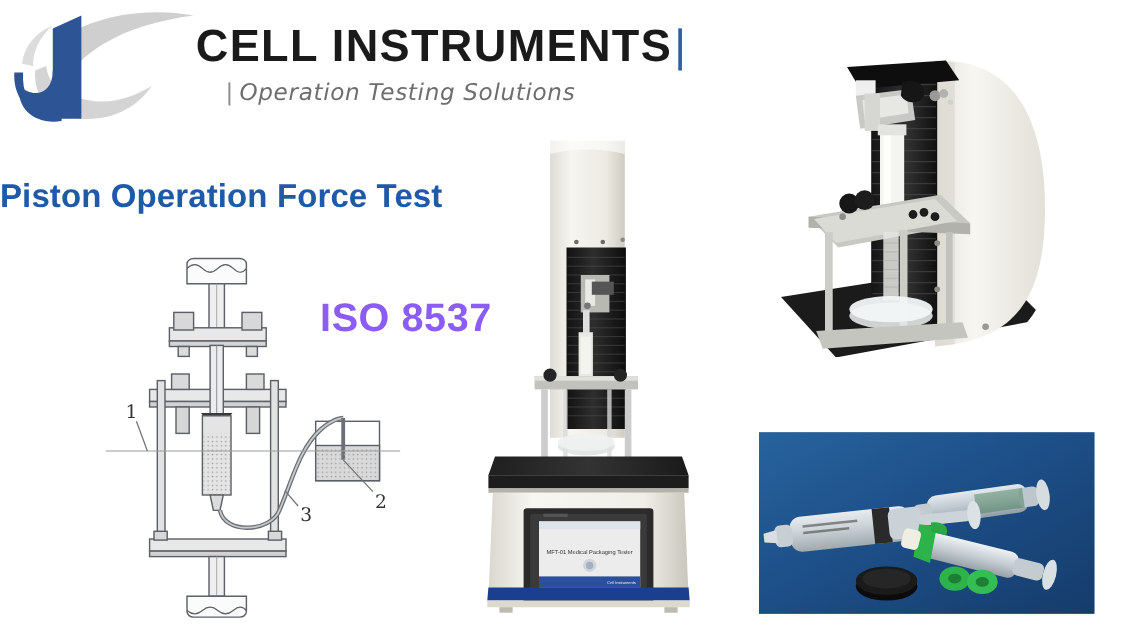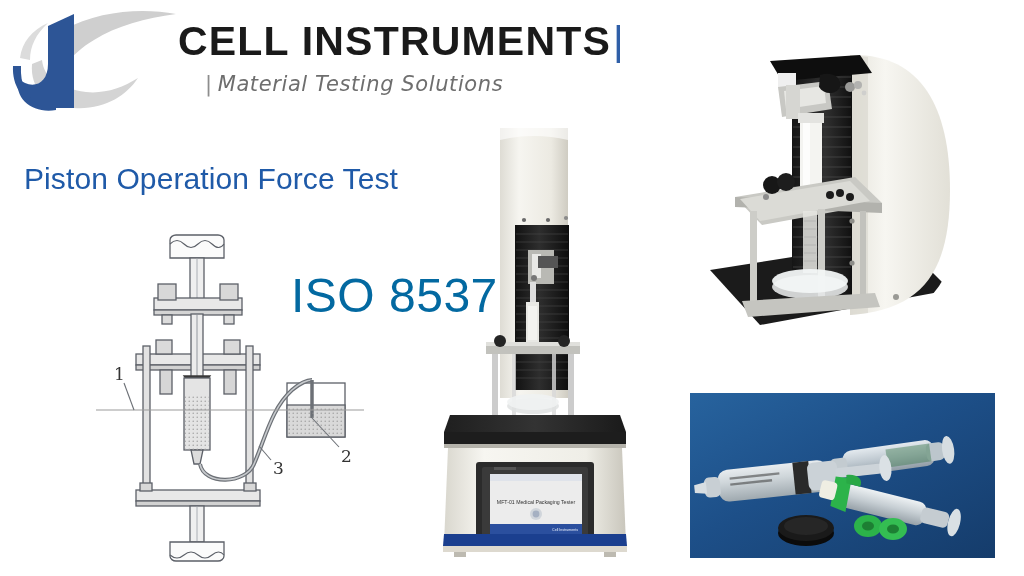--- a/index.html
+++ b/index.html
@@ -54,35 +54,35 @@
   }
   #brand-tagline .tag-bar {
     color: #8d8d8d;
     font-style: normal;
     margin-right: 5px;
   }
 
   
   #page-title {
     position: absolute;
-    left: 24px;
+    left: 0;
     top: 162px;
     font-size: 30px;
-    font-weight: 400;
+    font-weight: 700;
     color: #1f5aa8;
     letter-spacing: 0.1px;
     white-space: nowrap;
   }
   #iso-standard {
     position: absolute;
     left: 291px;
     top: 268px;
-    font-size: 48px;
-    font-weight: 400;
-    color: #0369a1;
+    font-size: 36px;
+    font-weight: 700;
+    color: #8b5cf6;
     letter-spacing: 0.5px;
     white-space: nowrap;
   }
 
   
   #tech-diagram {
     position: absolute;
     left: 96px;
     top: 228px;
     width: 268px;
@@ -139,21 +139,21 @@
     <path d="M40 60 C40 82 22 86 10 74 C6 96 26 110 48 106 L48 60 Z" fill="#2d5596"></path>
     <path d="M5 62 C4 82 14 96 32 102 C18 92 12 80 13 62 Z" fill="#2d5596"></path>
   </svg>
 </div>
 
 <div id="brand-name">
   <span>CELL INSTRUMENTS</span><span class="bar">|</span>
 </div>
 
 <div id="brand-tagline">
-  <span class="tag-bar">|</span><span>Material Testing Solutions</span>
+  <span class="tag-bar">|</span><span>Operation Testing Solutions</span>
 </div>
 
 <div id="page-title">Piston Operation Force Test</div>
 <div id="iso-standard">ISO 8537</div>
 
 <div id="tech-diagram">
   <svg viewBox="0 0 268 338" xmlns="http://www.w3.org/2000/svg">
     <g fill="none" stroke="#5c6068" stroke-width="1.3">
 
       <path d="M74 30 L74 12 C74 9 77 7 80 7 L122 7 C125 7 128 9 128 12 L128 30 Z" fill="#fbfbfb"></path>

